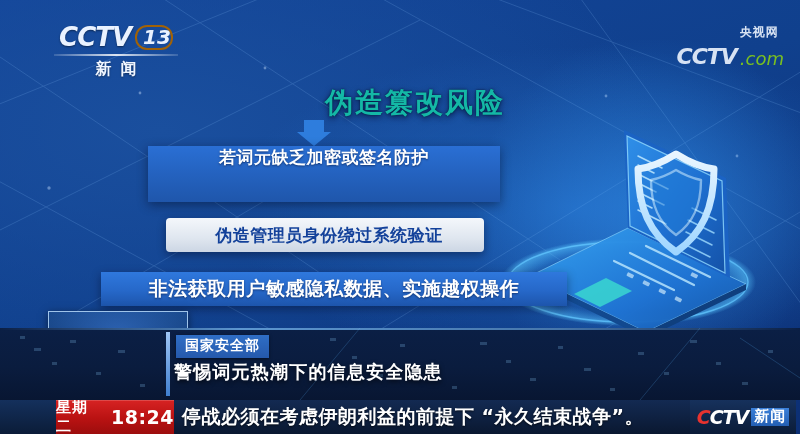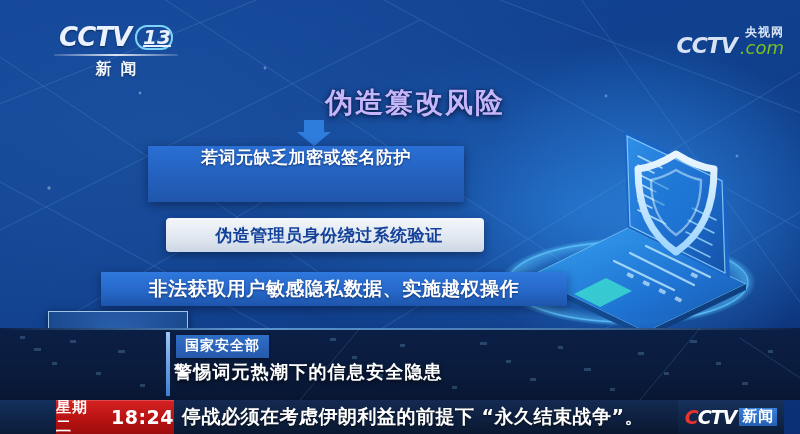--- a/index.html
+++ b/index.html
@@ -60,26 +60,25 @@
     letter-spacing: -1px;
     color: #eaf2ff;
     font-family: "DejaVu Sans", sans-serif;
     text-shadow: 0 1px 2px rgba(0,0,0,.45);
     font-style: italic;
   }
   .logo13-num {
     font-size: 20px;
     font-weight: 700;
     color: #eaf2ff;
-    border: 2px solid #7dd3fc;
+    border: 2px solid #a16207;
     border-radius: 12px;
     padding: 0px 0 1px 6px;
     line-height: 20px;
     font-style: italic;
-    text-decoration: underline;
   }
   .logo13-bar {
     height: 2px;
     margin: 2px 4px 3px 4px;
     background: linear-gradient(90deg, rgba(255,255,255,.15), rgba(255,255,255,.85), rgba(255,255,255,.15));
   }
   .logo13-sub {
     font-size: 16px;
     font-weight: 700;
     color: #f0f6ff;
@@ -101,21 +100,21 @@
     font-size: 22px;
     font-weight: 700;
     font-style: italic;
     letter-spacing: -1px;
     color: #e8f0fc;
     line-height: 1;
   }
   .logocom-right { line-height: 1; text-align: left; }
   .logocom-cn {
     font-size: 12px; font-weight: 700; color: #e8f0fc;
-    letter-spacing: 1px; display: block; margin-bottom: 1px; text-align: right;
+    letter-spacing: 1px; display: block; margin-bottom: 12px;
   }
   .logocom-com {
     font-size: 18px; font-weight: 400; color: #84cc16;
     font-style: italic; display: block; line-height: 1;
   }
 
   
   .laptop-wrap {
     position: absolute;
     left: 478px; top: 116px;
@@ -126,39 +125,39 @@
   
   .risk-title {
     position: absolute;
     left: 0; right: 0; top: 84px;
     text-align: center;
     padding-left: 30px;
   }
   .risk-title span {
     font-size: 28px;
     font-weight: 700;
-    color: #c4b5fd;
+    color: #14b8a6;
     letter-spacing: 2px;
     text-shadow: 0 2px 6px rgba(0,10,40,.75), 0 0 2px rgba(0,0,0,.6);
   }
   .arrow-down {
     position: absolute;
     left: 297px; top: 120px;
     width: 34px; height: 26px;
   }
   .arrow-down svg { width: 100%; height: 100%; display: block; }
 
   
   .panel {
     position: absolute;
     box-sizing: border-box;
   }
   .panel-blue {
     left: 148px; top: 146px;
-    width: 316px; height: 56px;
+    width: 352px; height: 56px;
     background: linear-gradient(180deg, #2a6fd4 0%, #2462bf 50%, #1f56ab 100%);
     display: flex; flex-direction: column;
     align-items: center; justify-content: flex-start;
     box-shadow: 0 3px 10px rgba(0,8,30,.45);
   }
   .panel-blue .line {
     color: #ffffff;
     font-weight: 700;
     font-size: 17px;
     letter-spacing: .5px;
@@ -261,21 +260,21 @@
   .lt-leftbar {
     position: absolute;
     left: 166px; top: 4px;
     width: 4px; height: 64px;
     background: linear-gradient(180deg, #9fc6f5, #3f7fd0);
   }
 
   
   .ticker {
     position: absolute;
-    left: 0; right: 16px; bottom: 0;
+    left: 0; right: 4px; bottom: 0;
     height: 34px;
     background: linear-gradient(180deg, #132a52 0%, #0e2040 55%, #0a1830 100%);
     display: flex;
     align-items: stretch;
     overflow: hidden;
   }
   .ticker-spacer { width: 56px; flex: none; background: linear-gradient(180deg, #14305c, #0b1c38); }
   .ticker-time {
     flex: none;
     width: 118px;

